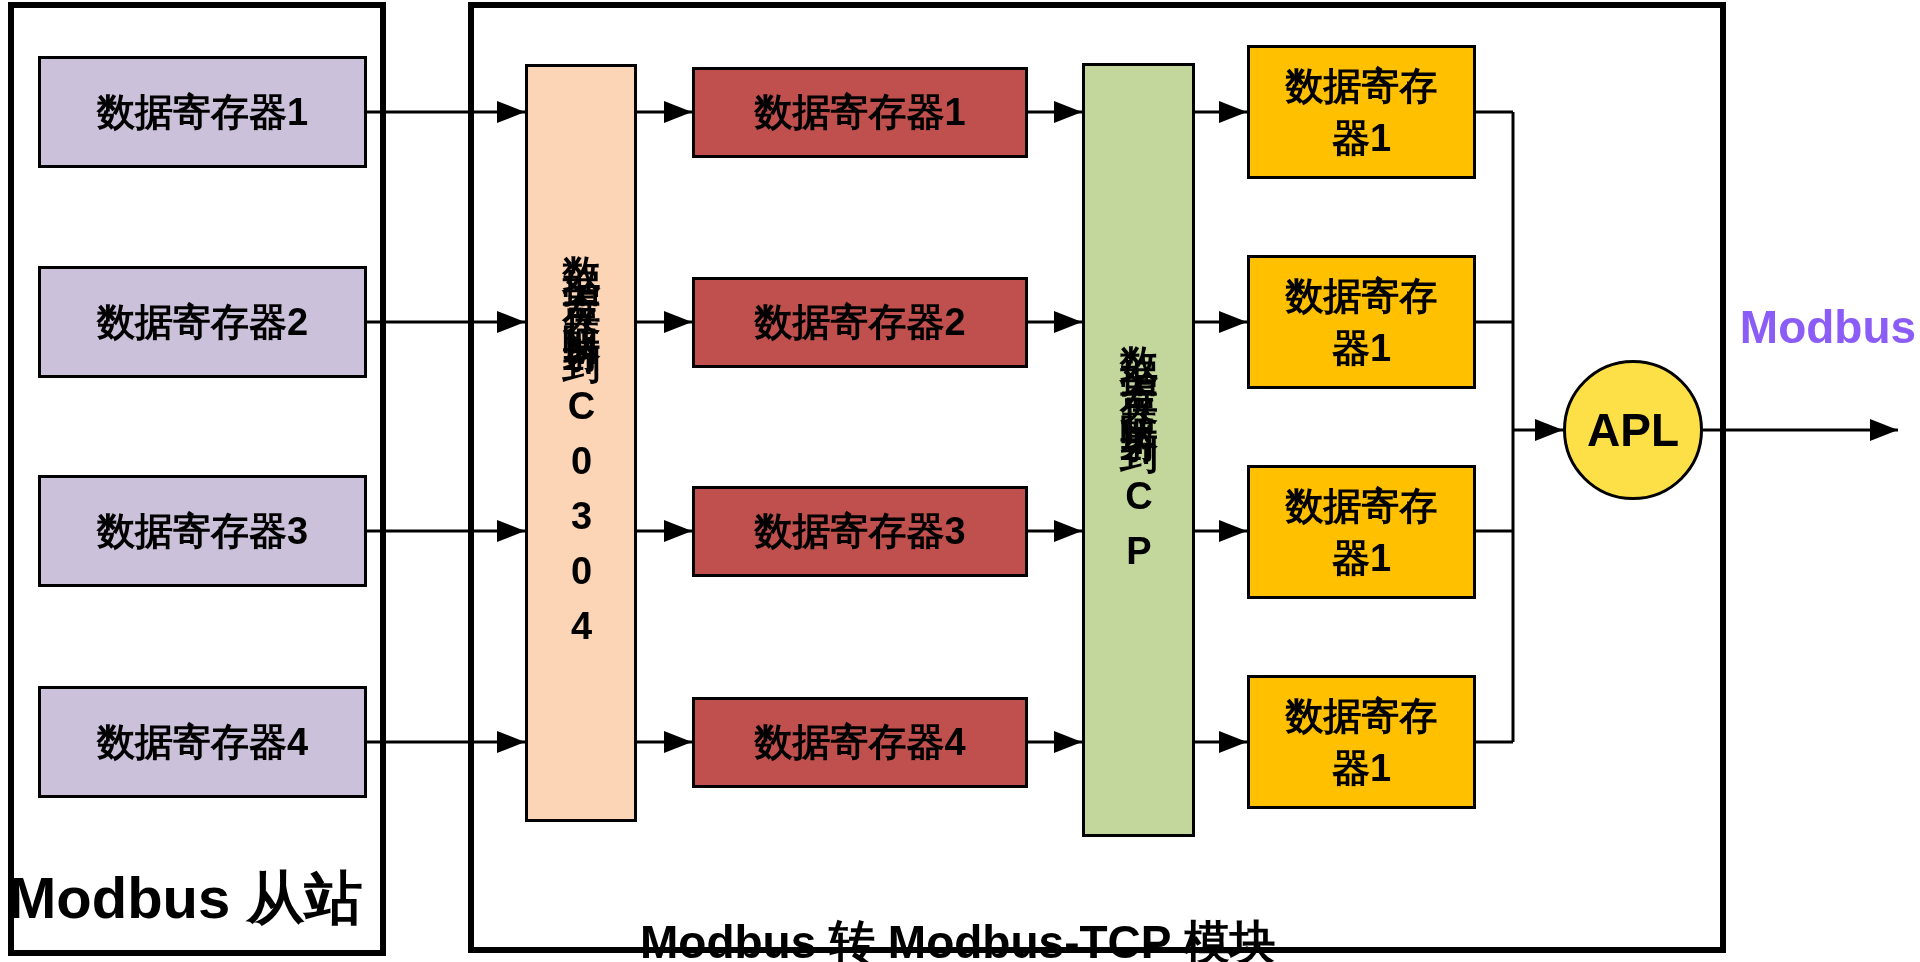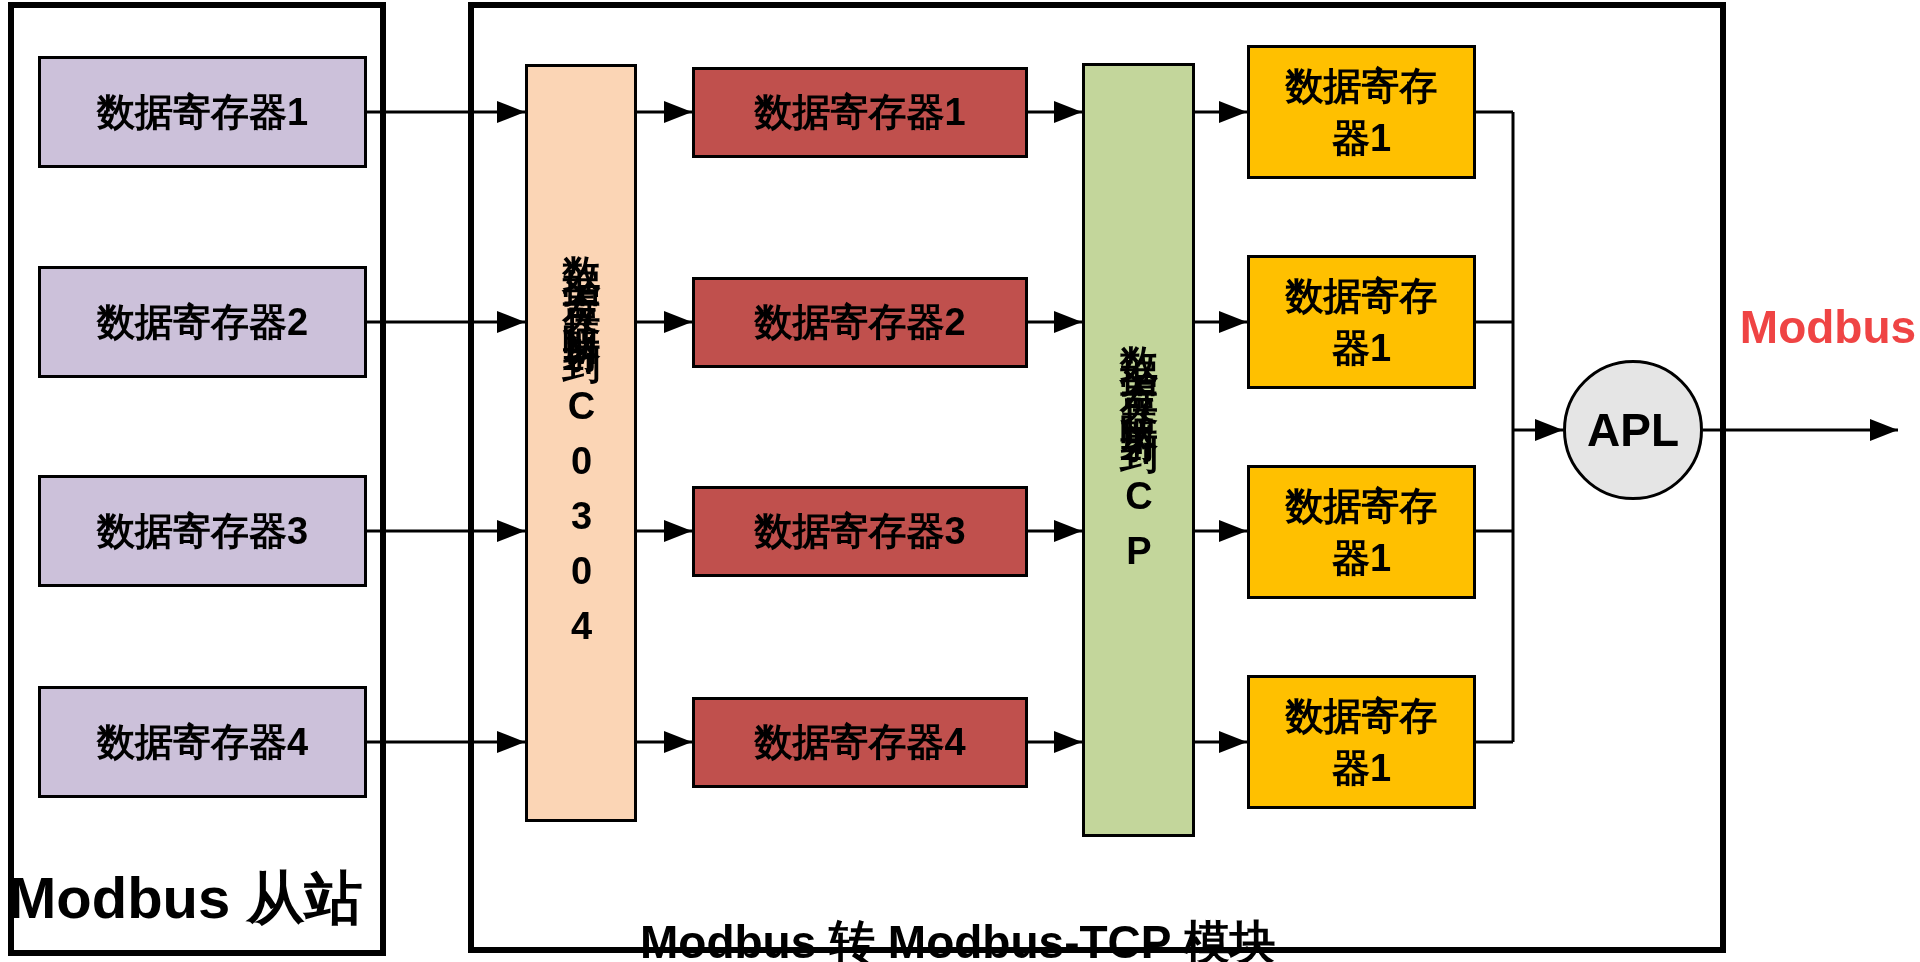--- a/index.html
+++ b/index.html
@@ -80,21 +80,21 @@
     white-space: nowrap;
   }
   .vbox.orange { left: 525px;  top: 64px; width: 112px; height: 758px; background: #FBD5B5; }
   .vbox.green  { left: 1082px; top: 63px; width: 113px; height: 774px; background: #C3D69B; }
 
   
   .circle {
     position: absolute;
     left: 1563px; top: 360px;
     width: 140px; height: 140px;
-    background: #e5e5e5;
+    background: #fde047;
     border: 3px solid #000000;
     border-radius: 50%;
     box-sizing: border-box;
     display: flex;
     align-items: center;
     justify-content: center;
     font-size: 46px;
     font-weight: bold;
     color: #000000;
   }
@@ -109,21 +109,21 @@
   .title.right-title { left: 640px; top: 912px; width: 740px; font-size: 46px; }
 
   .out-label {
     position: absolute;
     left: 1736px; top: 300px;
     width: 184px;
     text-align: center;
     font-size: 46px;
     font-weight: bold;
     line-height: 54px;
-    color: #ef4444;
+    color: #8b5cf6;
   }
 
   svg.connectors {
     position: absolute;
     left: 0; top: 0;
     width: 1920px;
     height: 962px;
     pointer-events: none;
   }
   svg.connectors line { stroke: #000000; stroke-width: 3; }

